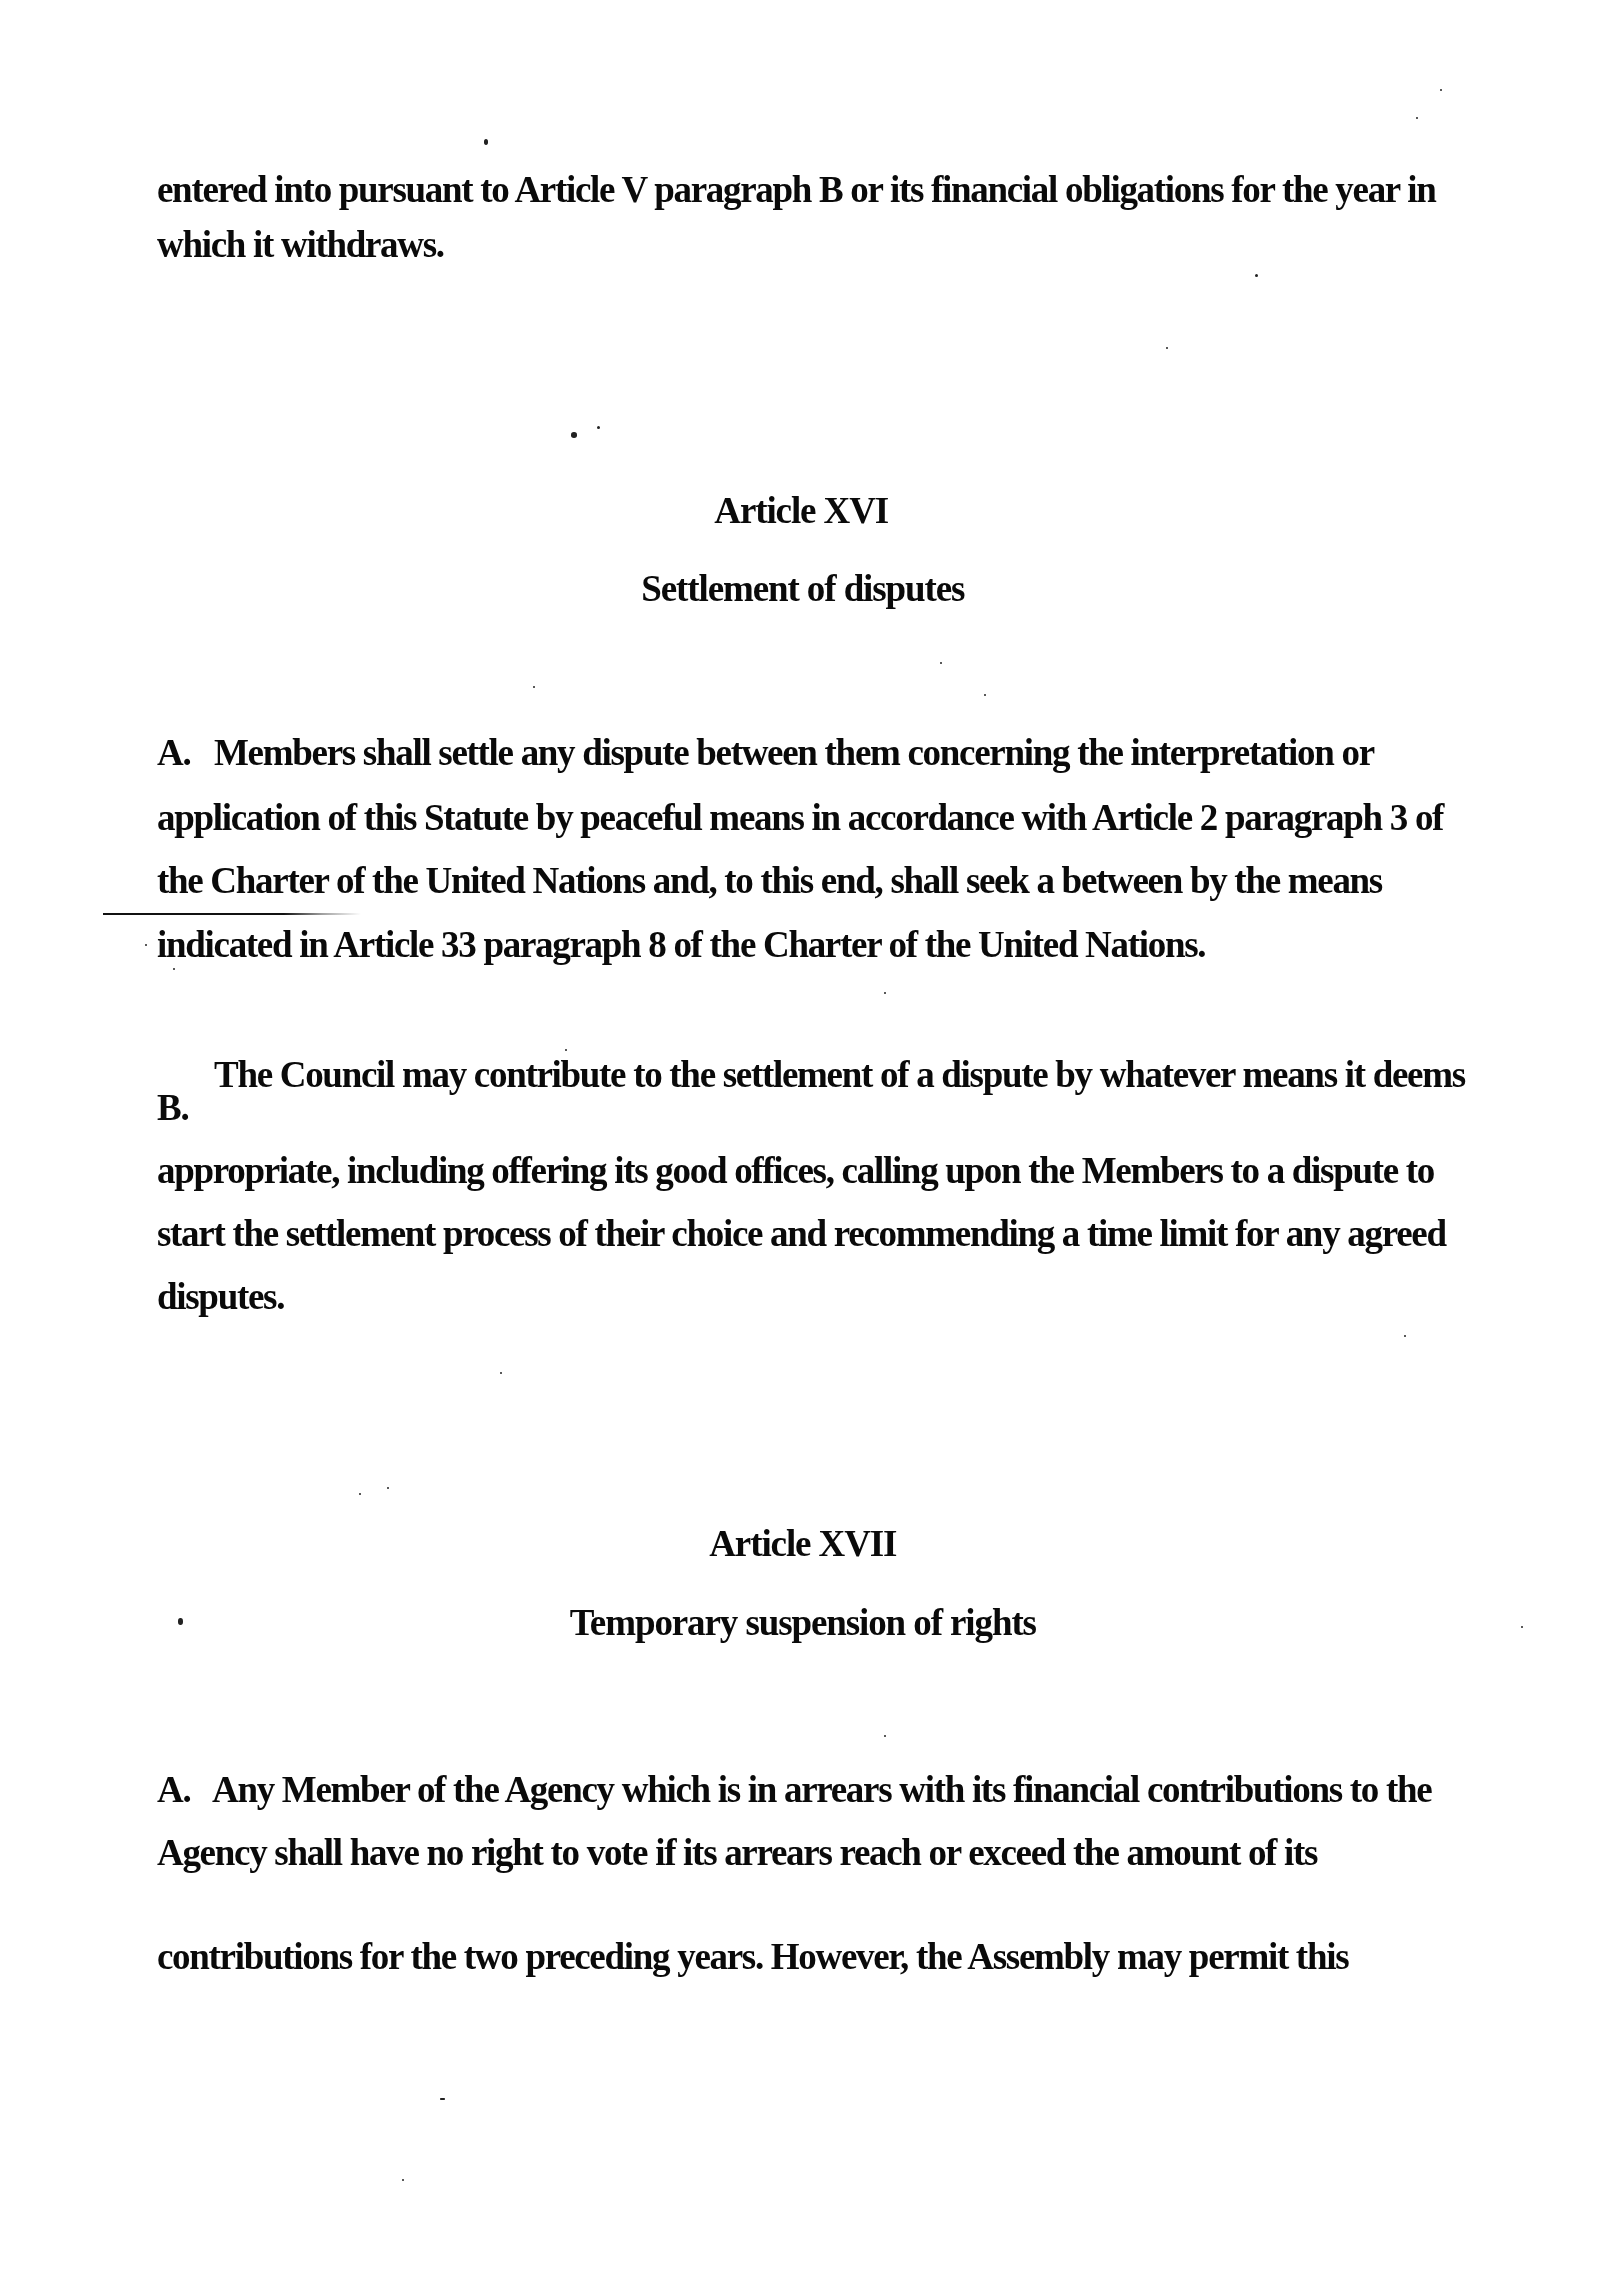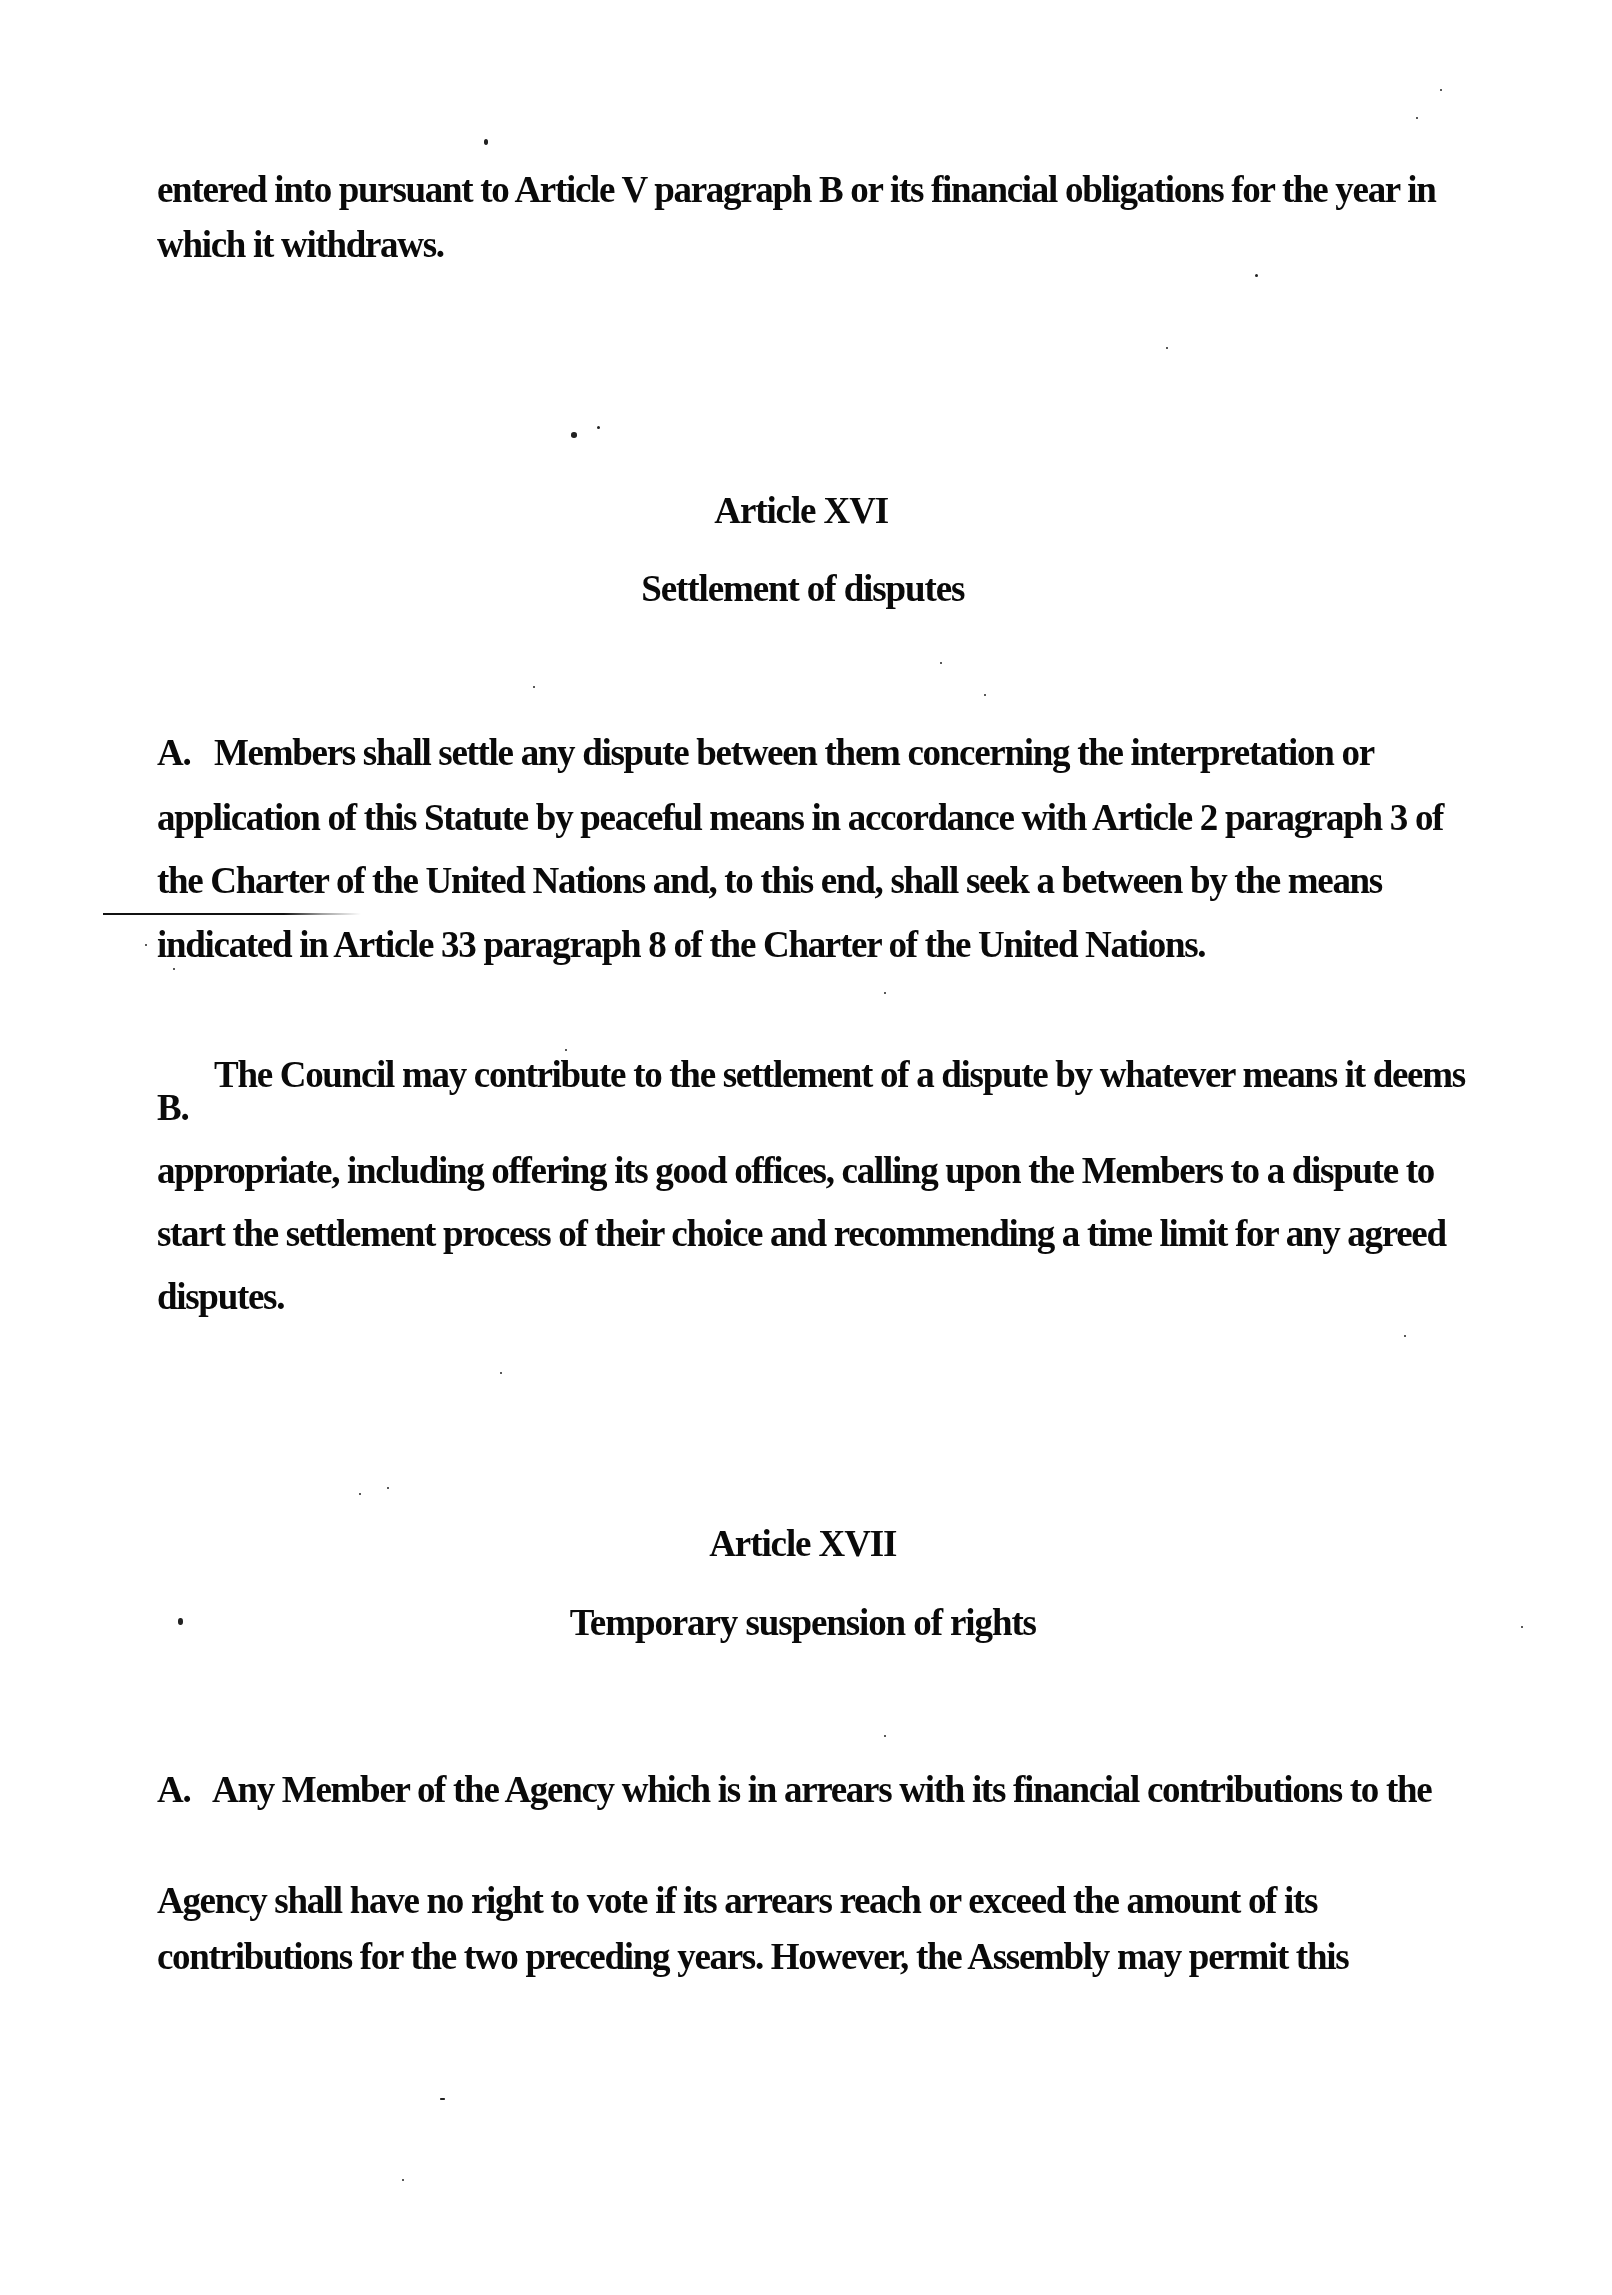--- a/index.html
+++ b/index.html
@@ -88,21 +88,21 @@
   </div>
 
   <div class="heading" style="top:1525px; left:-3.2px;">Article XVII</div>
   <div class="heading" style="top:1604px; left:-3.2px;">Temporary suspension of rights</div>
 
   <div>
     <div class="line" style="top:1771px;">
       <span>A.</span>
     </div>
     <div class="line" style="top:1771px; left:212px;">Any Member of the Agency which is in arrears with its financial contributions to the</div>
-    <div class="line" style="top:1834px;margin-top:48px;">Agency shall have no right to vote if its arrears reach or exceed the amount of its</div>
+    <div class="line" style="top:1834px;">Agency shall have no right to vote if its arrears reach or exceed the amount of its</div>
     <div class="line" style="top:1938px;">contributions for the two preceding years. However, the Assembly may permit this</div>
   </div>
 
   <div class="scan-rule"></div>
   <div class="speck" style="left:484px; top:139px; width:4px; height:5.6px;"></div>
   <div class="speck" style="left:571px; top:432px; width:5.6px; height:5.6px;"></div>
   <div class="speck" style="left:597px; top:426px; width:3.2px; height:3.2px;"></div>
   <div class="speck" style="left:1416px; top:117px; width:2.4px; height:2.4px;"></div>
   <div class="speck" style="left:1440px; top:89px; width:2.4px; height:2.4px;"></div>
   <div class="speck" style="left:1255px; top:274px; width:3.2px; height:3.2px;"></div>

